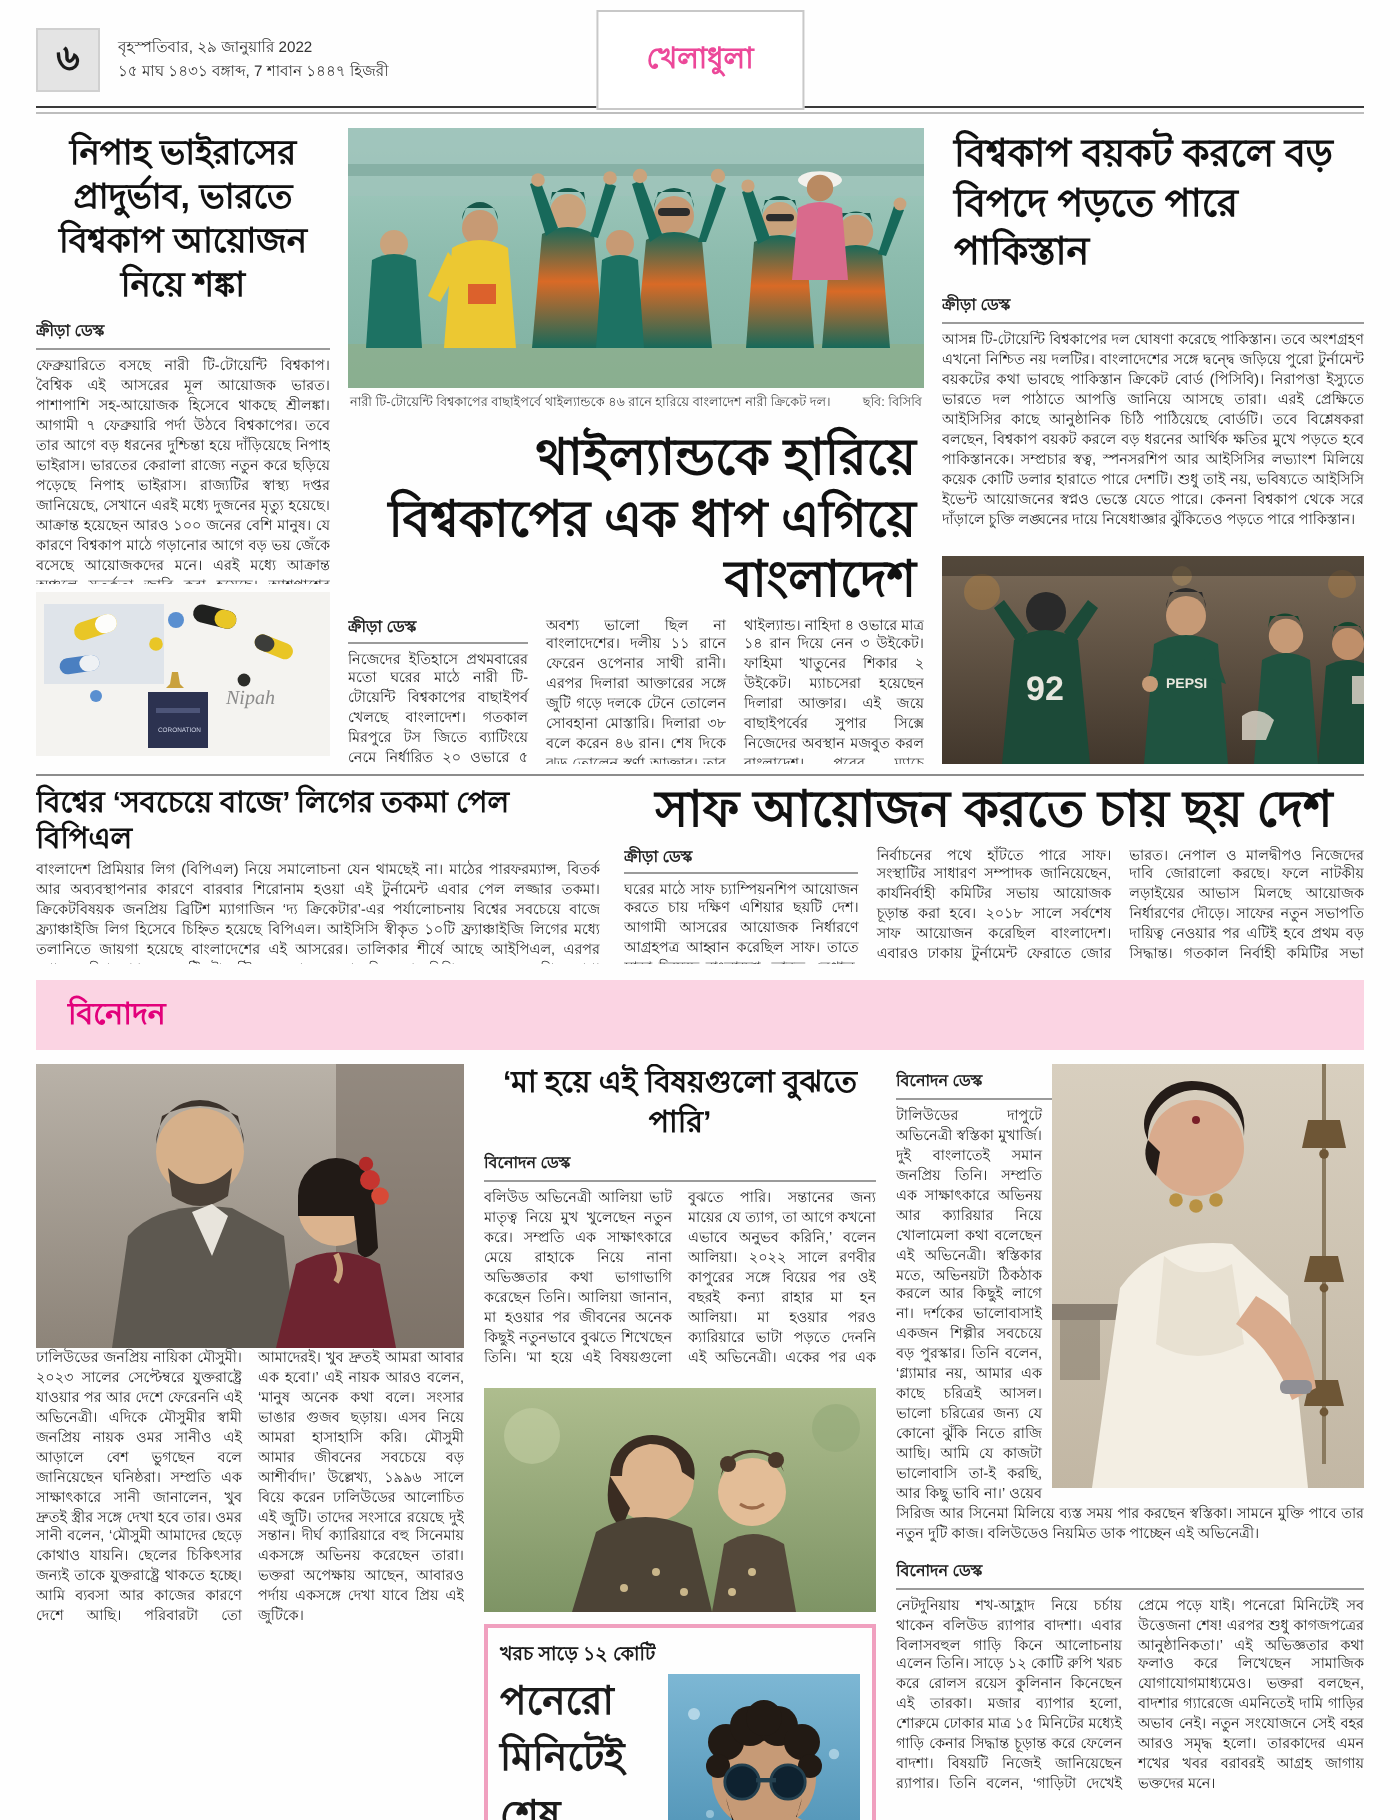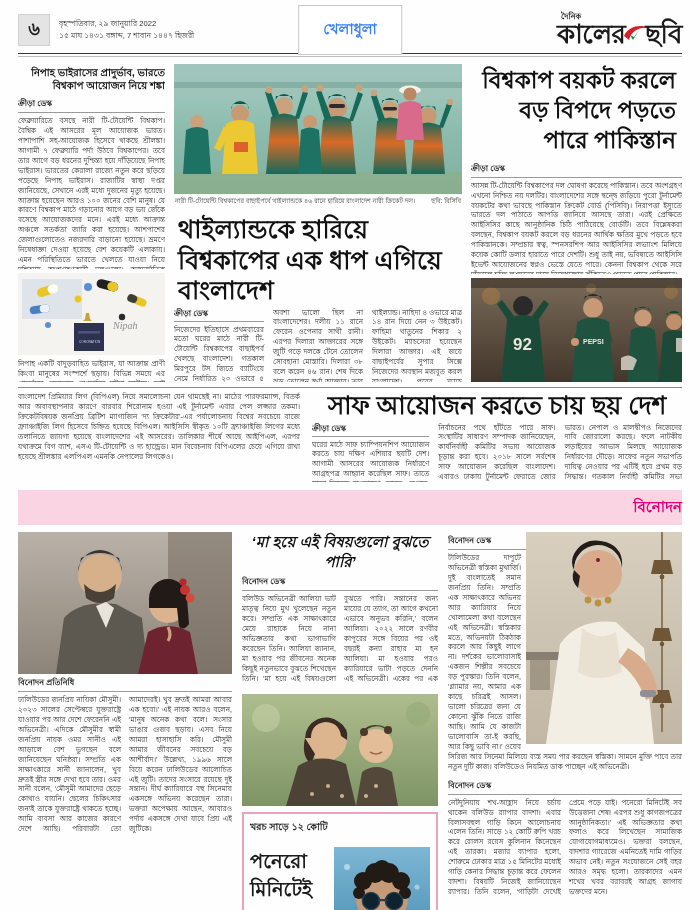--- a/index.html
+++ b/index.html
@@ -5,88 +5,77 @@
   html,body{margin:0;padding:0;background:#e9e9e9;}
   .page{width:700px;height:910px;box-sizing:border-box;margin:0 auto;background:#fefefe;
         font-family:"Liberation Sans","DejaVu Sans",sans-serif;color:#1b1b1b;
         padding:10px 12px 6px;overflow:hidden;position:relative;}
   
   .hdr{display:flex;align-items:center;height:40px;margin:0 6px 3px;position:relative;}
   .pagenum{background:#e4e4e4;border:1px solid #d0d0d0;width:30px;height:30px;display:flex;
            align-items:center;justify-content:center;font-size:18px;font-weight:bold;}
   .dates{margin-left:9px;font-size:7.6px;line-height:1.55;color:#333;}
   .sectab{position:absolute;left:50%;transform:translateX(-50%);border:1px solid #c8c8c8;
-          background:#fff;color:#3b82f6;font-weight:bold;font-size:14.5px;padding:12px 24px;}
+          background:#fff;color:#ec4899;font-weight:bold;font-size:14.5px;padding:12px 24px;}
   .brand{margin-left:auto;text-align:left;line-height:1;}
   .brand-pre{font-size:8px;font-weight:bold;display:block;margin-left:4px;}
   .brand-main{display:flex;align-items:flex-end;font-size:26px;font-weight:900;letter-spacing:-0.5px;}
   .brand-main svg{margin:0 -3px -1px;}
   .hdr-rule{border-top:1.6px solid #3a3a3a;border-bottom:1px solid #bdbdbd;height:2px;margin:0 6px 7px;}
   
   .hl{font-weight:bold;color:#111;}
   .byline{font-size:8px;font-weight:bold;color:#222;border-bottom:1px solid #9a9a9a;
           padding-bottom:2px;margin:2px 0 3px;}
   .body-sm{font-size:7.2px;line-height:1.38;text-align:justify;color:#262626;}
   .cols2{columns:2;column-gap:8px;}
   .cols3{columns:3;column-gap:9px;}
   .clip{overflow:hidden;}
   figure{margin:0;text-align:center;}
   .rule-thin{border-top:1px solid #8c8c8c;margin:5px 6px 0;}
   
   .top-grid{display:grid;grid-template-columns:147px 288px 1fr;gap:9px;height:318px;margin:0 6px;}
-  .h-left{font-size:10px;line-height:1.3;text-align:right;margin:2px 0 3px;}
-  .h-main{font-size:25px;line-height:1.22;text-align:left;margin:5px 4px 2px;}
-  .h-right{font-size:23px;line-height:1.3;text-align:right;margin:2px 6px 4px;}
+  .h-left{font-size:17px;line-height:1.3;text-align:center;margin:2px 0 3px;}
+  .h-main{font-size:25px;line-height:1.22;text-align:right;margin:5px 4px 2px;}
+  .h-right{font-size:19px;line-height:1.3;text-align:left;margin:2px 6px 4px;}
   .col{display:flex;flex-direction:column;overflow:hidden;}
   .caprow{display:flex;justify-content:space-between;font-size:6.4px;color:#444;margin:2px 1px;}
   .subhead{font-size:8px;font-weight:bold;margin:3px 0 1px;}
   .photo-frame{line-height:0;}
   
   .mid-grid{display:grid;grid-template-columns:282px 1fr;gap:12px;height:90px;margin:4px 6px 0;}
   .h-bpl{font-size:14.5px;margin:1px 0 1px;line-height:1.25;}
   .h-saff{font-size:25px;text-align:center;margin:0 0 3px;line-height:1.1;}
   
-  .banner{background:#fbd4e3;color:#e2017b;text-align:right;font-weight:bold;font-size:15px;
-          padding:5px 0;margin:8px 6px 7px;}
+  .banner{background:#fbd4e3;color:#e2017b;text-align:left;font-weight:bold;font-size:15px;
+          padding:5px 16px;margin:8px 6px 7px;}
   .ent-grid{display:grid;grid-template-columns:214px 196px 1fr;gap:10px;height:404px;margin:0 6px;}
   .h-mou{font-size:17px;line-height:1.35;text-align:center;margin:4px 0 1px;}
-  .h-alia{font-size:15px;line-height:1.3;text-align:center;margin:0 0 2px;font-style:italic;}
+  .h-alia{font-size:15px;line-height:1.3;text-align:center;margin:0 0 2px;}
   .h-swa{font-size:16.5px;line-height:1.35;margin:0 0 2px;}
   .swa-wrap{overflow:hidden;}
   .swa-float{float:right;margin:0 0 2px 5px;}
   .pinkbox{border:2px solid #f0a0bf;padding:6px 6px 4px;margin-top:6px;flex:1;display:flex;
            flex-direction:column;overflow:hidden;}
-  .kicker{font-size:9.5px;font-weight:bold;margin-bottom:12px;}
+  .kicker{font-size:9.5px;font-weight:bold;margin-bottom:2px;}
   .pink-inner{display:flex;gap:6px;flex:1;}
   .h-bad{font-size:19.5px;line-height:1.45;font-weight:bold;width:78px;}
   .bad-block{clear:both;margin-top:5px;}
 </style>
 </head>
 <body>
 
 <div class="page">
 
   <header class="hdr">
     <div class="pagenum">৬</div>
     <div class="dates">
       <div>বৃহস্পতিবার, ২৯ জানুয়ারি 2022</div>
       <div>১৫ মাঘ ১৪৩১ বঙ্গাব্দ, 7 শাবান ১৪৪৭ হিজরী</div>
     </div>
     <div class="sectab">খেলাধুলা</div>
-    <div class="brand">
-      <span class="brand-pre">দৈনিক</span>
-      <div class="brand-main">
-        <span>কালের</span>
-        <svg width="26" height="26" viewBox="0 0 26 26">
-          <path d="M2 14 C6 4 20 2 25 6 C18 5 9 9 7 18 Z" fill="#d61f26"></path>
-          <path d="M8 13 l3 5 l6 -10 l-5 7 z" fill="#1f8a3d"></path>
-        </svg>
-        <span>ছবি</span>
-      </div>
-    </div>
   </header>
   <div class="hdr-rule"></div>
 
   <section class="top-grid">
 
     <article class="col">
       <h2 class="hl h-left">নিপাহ ভাইরাসের প্রাদুর্ভাব, ভারতে বিশ্বকাপ আয়োজন নিয়ে শঙ্কা</h2>
       <div class="byline">ক্রীড়া ডেস্ক</div>
       <div class="body-sm clip" style="height:153px;">ফেব্রুয়ারিতে বসছে নারী টি-টোয়েন্টি বিশ্বকাপ। বৈশ্বিক এই আসরের মূল আয়োজক ভারত। পাশাপাশি সহ-আয়োজক হিসেবে থাকছে শ্রীলঙ্কা। আগামী ৭ ফেব্রুয়ারি পর্দা উঠবে বিশ্বকাপের। তবে তার আগে বড় ধরনের দুশ্চিন্তা হয়ে দাঁড়িয়েছে নিপাহ ভাইরাস। ভারতের কেরালা রাজ্যে নতুন করে ছড়িয়ে পড়েছে নিপাহ ভাইরাস। রাজ্যটির স্বাস্থ্য দপ্তর জানিয়েছে, সেখানে এরই মধ্যে দুজনের মৃত্যু হয়েছে। আক্রান্ত হয়েছেন আরও ১০০ জনের বেশি মানুষ। যে কারণে বিশ্বকাপ মাঠে গড়ানোর আগে বড় ভয় জেঁকে বসেছে আয়োজকদের মনে। এরই মধ্যে আক্রান্ত অঞ্চলে সতর্কতা জারি করা হয়েছে। আশপাশের জেলাগুলোতেও নজরদারি বাড়ানো হয়েছে। ভ্রমণে নিষেধাজ্ঞা দেওয়া হয়েছে বেশ কয়েকটি এলাকায়। এমন পরিস্থিতিতে ভারতে খেলতে যাওয়া নিয়ে দুশ্চিন্তায় অংশগ্রহণকারী দলগুলো। আন্তর্জাতিক ক্রিকেট কাউন্সিল (আইসিসি) অবশ্য এখনো আনুষ্ঠানিক কোনো সিদ্ধান্ত জানায়নি; তবে পরিস্থিতি পর্যবেক্ষণে রেখেছে সংস্থাটি। ১৯৯৮ সালের পর কেরালায় এটি নিপাহর ষষ্ঠ বড় প্রাদুর্ভাব বলে জানা গেছে।</div>
       <figure class="photo-frame" style="margin:4px 0;">
@@ -264,20 +253,21 @@
           <path d="M150 80 q8 -6 16 2 l-4 10 l-12 0 z" fill="#d8d2c6" opacity="0.85"></path>
         </svg>
       </figure>
     </article>
   </section>
 
   <div class="rule-thin"></div>
 
   <section class="mid-grid">
     <article class="col">
+      <h3 class="hl h-bpl">বিশ্বের ‘সবচেয়ে বাজে’ লিগের তকমা পেল বিপিএল</h3>
       <div class="body-sm clip" style="flex:1;">বাংলাদেশ প্রিমিয়ার লিগ (বিপিএল) নিয়ে সমালোচনা যেন থামছেই না। মাঠের পারফরম্যান্স, বিতর্ক আর অব্যবস্থাপনার কারণে বারবার শিরোনাম হওয়া এই টুর্নামেন্ট এবার পেল লজ্জার তকমা। ক্রিকেটবিষয়ক জনপ্রিয় ব্রিটিশ ম্যাগাজিন ‘দ্য ক্রিকেটার’-এর পর্যালোচনায় বিশ্বের সবচেয়ে বাজে ফ্র্যাঞ্চাইজি লিগ হিসেবে চিহ্নিত হয়েছে বিপিএল। আইসিসি স্বীকৃত ১০টি ফ্র্যাঞ্চাইজি লিগের মধ্যে তলানিতে জায়গা হয়েছে বাংলাদেশের এই আসরের। তালিকার শীর্ষে আছে আইপিএল, এরপর যথাক্রমে বিগ ব্যাশ, এসএ টি-টোয়েন্টি ও দ্য হান্ড্রেড। মান বিবেচনায় বিপিএলের চেয়ে এগিয়ে রাখা হয়েছে শ্রীলঙ্কার এলপিএল এমনকি নেপালের লিগকেও।</div>
     </article>
     <article class="col">
       <h2 class="hl h-saff">সাফ আয়োজন করতে চায় ছয় দেশ</h2>
       <div class="body-sm cols3 clip" style="flex:1;">
         <div class="byline" style="margin-top:0;">ক্রীড়া ডেস্ক</div>
         <span>ঘরের মাঠে সাফ চ্যাম্পিয়নশিপ আয়োজন করতে চায় দক্ষিণ এশিয়ার ছয়টি দেশ। আগামী আসরের আয়োজক নির্ধারণে আগ্রহপত্র আহ্বান করেছিল সাফ। তাতে সাড়া দিয়েছে বাংলাদেশ, ভারত, নেপাল, শ্রীলঙ্কা, মালদ্বীপ ও ভুটান। আগ্রহী দেশের সংখ্যা বেশি হওয়ায় আয়োজক নির্ধারণে নির্বাচনের পথে হাঁটতে পারে সাফ। সংস্থাটির সাধারণ সম্পাদক জানিয়েছেন, কার্যনির্বাহী কমিটির সভায় আয়োজক চূড়ান্ত করা হবে। ২০১৮ সালে সর্বশেষ সাফ আয়োজন করেছিল বাংলাদেশ। এবারও ঢাকায় টুর্নামেন্ট ফেরাতে জোর চেষ্টা চালাচ্ছে বাফুফে। তবে ভেন্যু ও অবকাঠামো প্রস্তুতির প্রশ্নে এগিয়ে রয়েছে ভারত। নেপাল ও মালদ্বীপও নিজেদের দাবি জোরালো করছে। ফলে নাটকীয় লড়াইয়ের আভাস মিলছে আয়োজক নির্ধারণের দৌড়ে। সাফের নতুন সভাপতি দায়িত্ব নেওয়ার পর এটিই হবে প্রথম বড় সিদ্ধান্ত। গতকাল নির্বাহী কমিটির সভা শেষে জানানো হয়, আগামী মাসেই চূড়ান্ত ঘোষণা আসবে।</span>
       </div>
     </article>
   </section>
@@ -306,21 +296,20 @@
 
           <circle cx="150" cy="72" r="19" fill="#dbb38e"></circle>
           <path d="M131 66 a19 19 0 0 1 38 0 l2 26 q-6 8 -10 2 l-2 -18 l-28 0 z" fill="#211a16"></path>
           <circle cx="167" cy="58" r="5" fill="#c6352f"></circle>
             <circle cx="172" cy="66" r="4.4" fill="#d84a37"></circle>
             <circle cx="165" cy="50" r="3.6" fill="#b32a28"></circle>
           <path d="M120 142 l10 -42 q20 -12 42 0 l8 42 z" fill="#6e2430"></path>
           <path d="M150 95 q4 8 0 14" stroke="#caa37c" stroke-width="3" fill="none"></path>
         </svg>
       </figure>
-      <div class="byline">বিনোদন প্রতিনিধি</div>
       <div class="body-sm cols2 clip" style="flex:1;">ঢালিউডের জনপ্রিয় নায়িকা মৌসুমী। ২০২৩ সালের সেপ্টেম্বরে যুক্তরাষ্ট্রে যাওয়ার পর আর দেশে ফেরেননি এই অভিনেত্রী। এদিকে মৌসুমীর স্বামী জনপ্রিয় নায়ক ওমর সানীও এই আড়ালে বেশ ভুগছেন বলে জানিয়েছেন ঘনিষ্ঠরা। সম্প্রতি এক সাক্ষাৎকারে সানী জানালেন, খুব দ্রুতই স্ত্রীর সঙ্গে দেখা হবে তার। ওমর সানী বলেন, ‘মৌসুমী আমাদের ছেড়ে কোথাও যায়নি। ছেলের চিকিৎসার জন্যই তাকে যুক্তরাষ্ট্রে থাকতে হচ্ছে। আমি ব্যবসা আর কাজের কারণে দেশে আছি। পরিবারটা তো আমাদেরই। খুব দ্রুতই আমরা আবার এক হবো।’ এই নায়ক আরও বলেন, ‘মানুষ অনেক কথা বলে। সংসার ভাঙার গুজব ছড়ায়। এসব নিয়ে আমরা হাসাহাসি করি। মৌসুমী আমার জীবনের সবচেয়ে বড় আশীর্বাদ।’ উল্লেখ্য, ১৯৯৬ সালে বিয়ে করেন ঢালিউডের আলোচিত এই জুটি। তাদের সংসারে রয়েছে দুই সন্তান। দীর্ঘ ক্যারিয়ারে বহু সিনেমায় একসঙ্গে অভিনয় করেছেন তারা। ভক্তরা অপেক্ষায় আছেন, আবারও পর্দায় একসঙ্গে দেখা যাবে প্রিয় এই জুটিকে।</div>
     </article>
 
     <article class="col">
       <h2 class="hl h-alia">‘মা হয়ে এই বিষয়গুলো বুঝতে পারি’</h2>
       <div class="byline">বিনোদন ডেস্ক</div>
       <div class="body-sm cols2 clip" style="height:96px;">বলিউড অভিনেত্রী আলিয়া ভাট মাতৃত্ব নিয়ে মুখ খুলেছেন নতুন করে। সম্প্রতি এক সাক্ষাৎকারে মেয়ে রাহাকে নিয়ে নানা অভিজ্ঞতার কথা ভাগাভাগি করেছেন তিনি। আলিয়া জানান, মা হওয়ার পর জীবনের অনেক কিছুই নতুনভাবে বুঝতে শিখেছেন তিনি। ‘মা হয়ে এই বিষয়গুলো বুঝতে পারি। সন্তানের জন্য মায়ের যে ত্যাগ, তা আগে কখনো এভাবে অনুভব করিনি,’ বলেন আলিয়া। ২০২২ সালে রণবীর কাপুরের সঙ্গে বিয়ের পর ওই বছরই কন্যা রাহার মা হন আলিয়া। মা হওয়ার পরও ক্যারিয়ারে ভাটা পড়তে দেননি এই অভিনেত্রী। একের পর এক সিনেমায় কাজ করে চলেছেন তিনি। কাজ আর পরিবার দুটোই সমানতালে সামলাচ্ছেন। নিজের মা-কে নিয়েও কথা বলেছেন আলিয়া। মায়ের ত্যাগের কথা স্মরণ করে আবেগাপ্লুত হয়ে পড়েন তিনি।</div>
       <figure class="photo-frame" style="margin-top:4px;">
         <svg width="196" height="112" viewBox="0 0 196 112">
           <defs>

